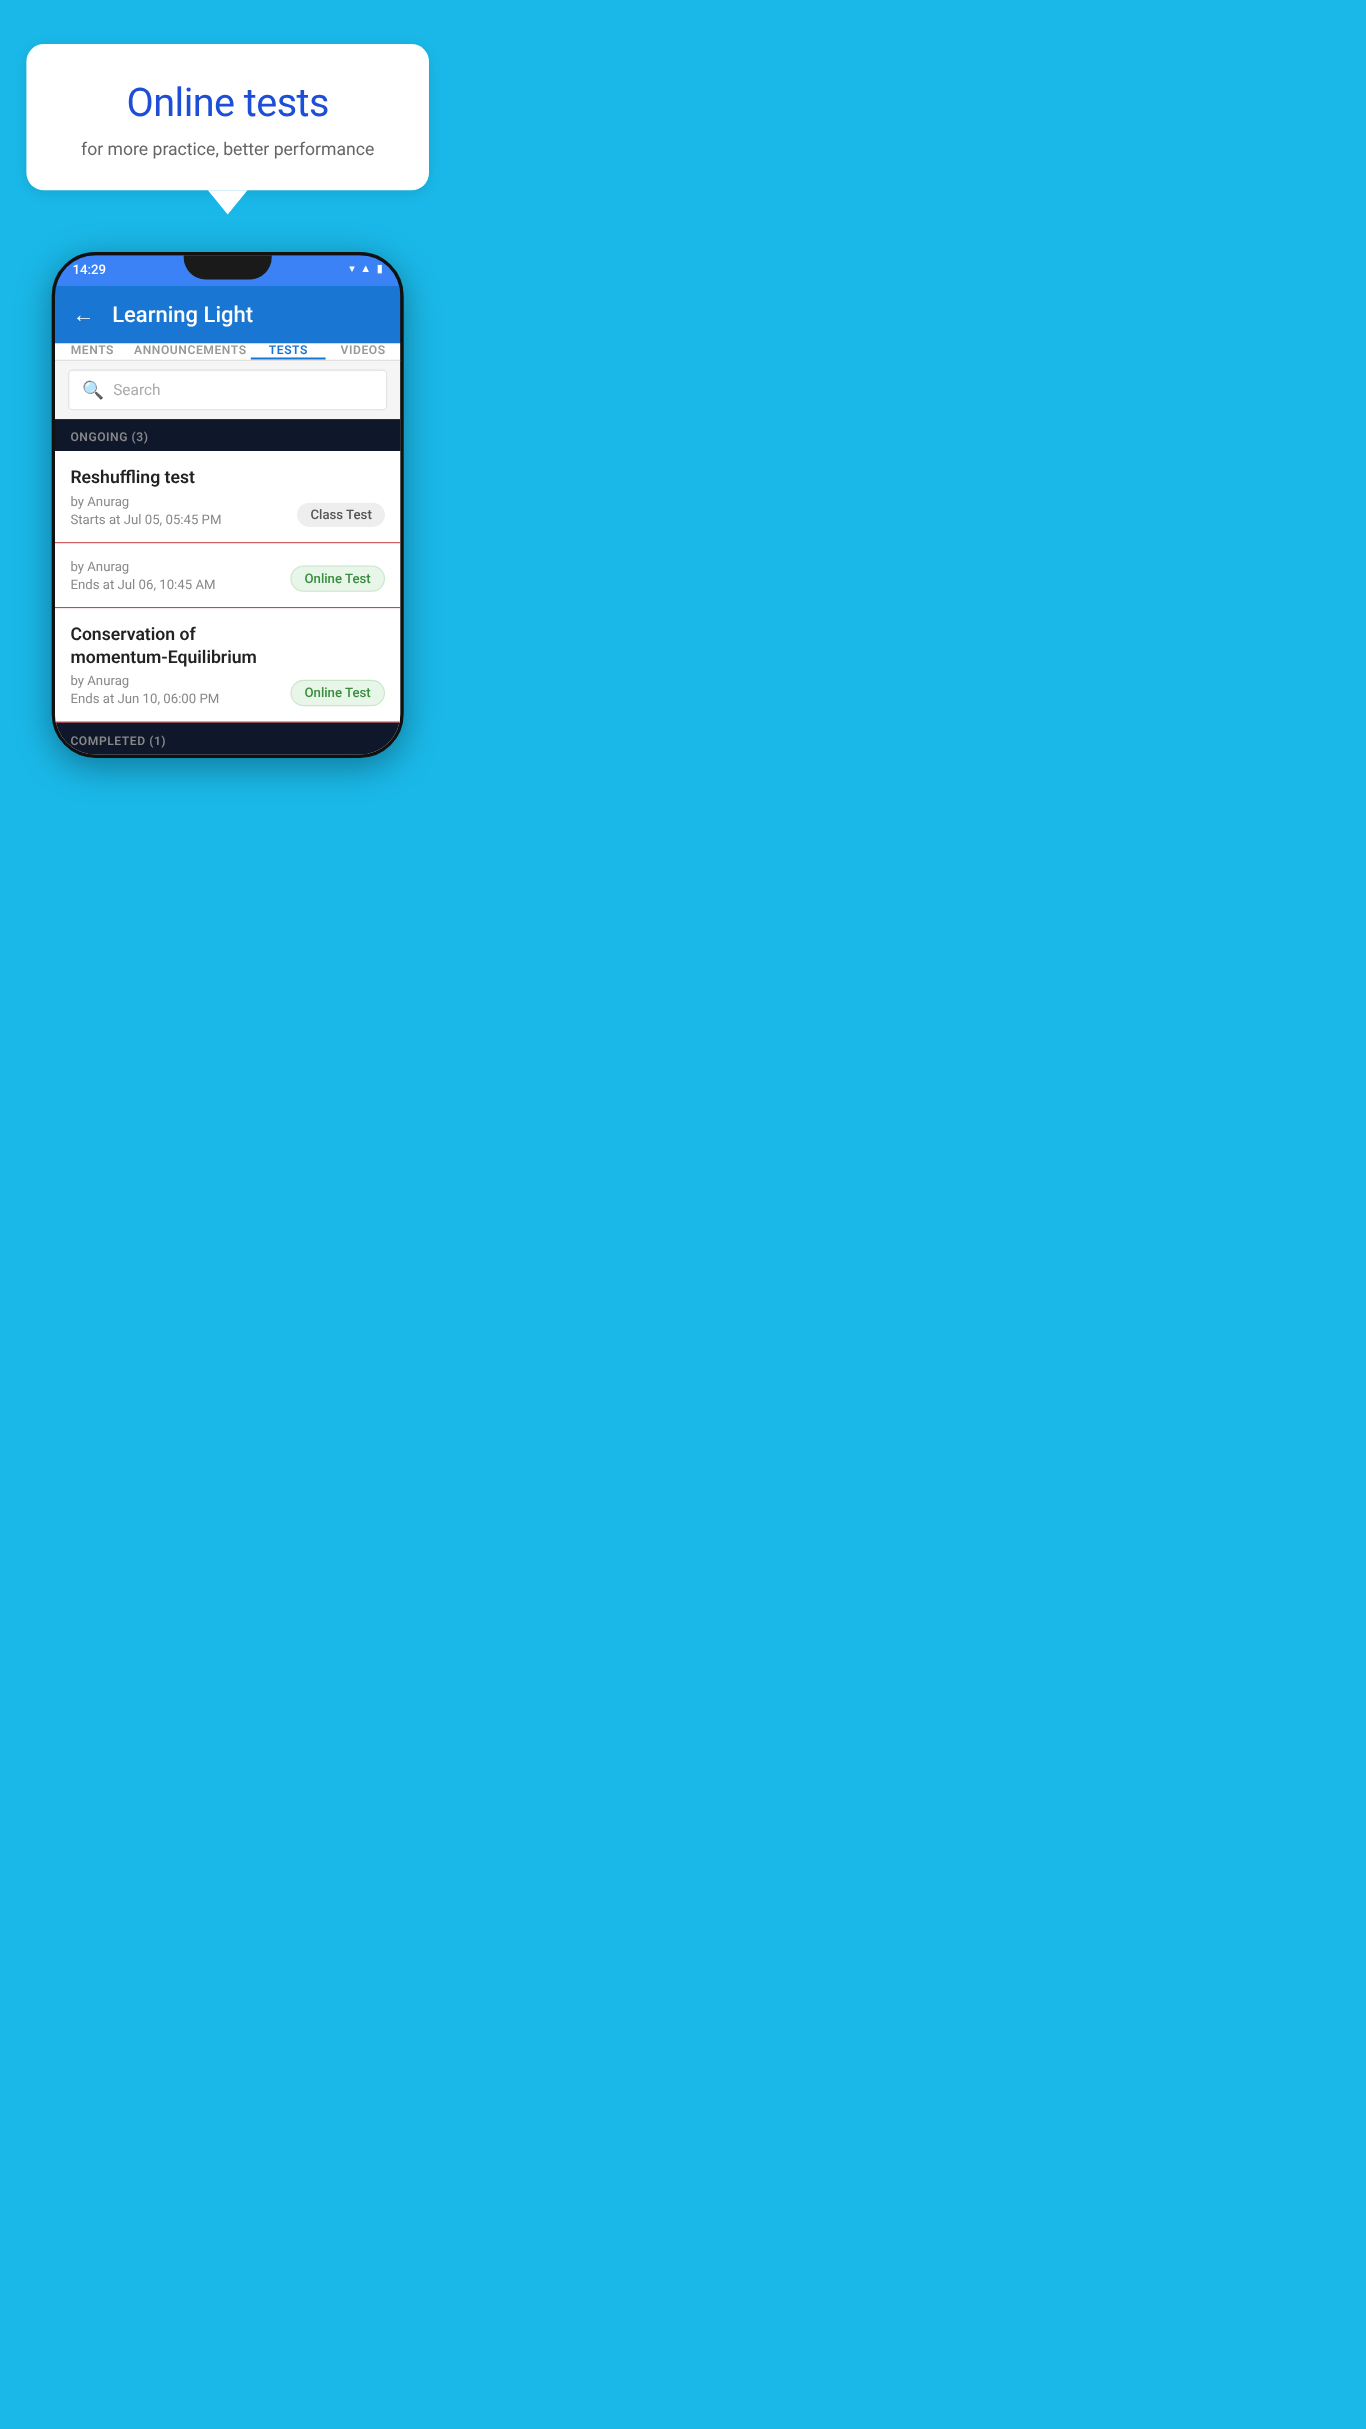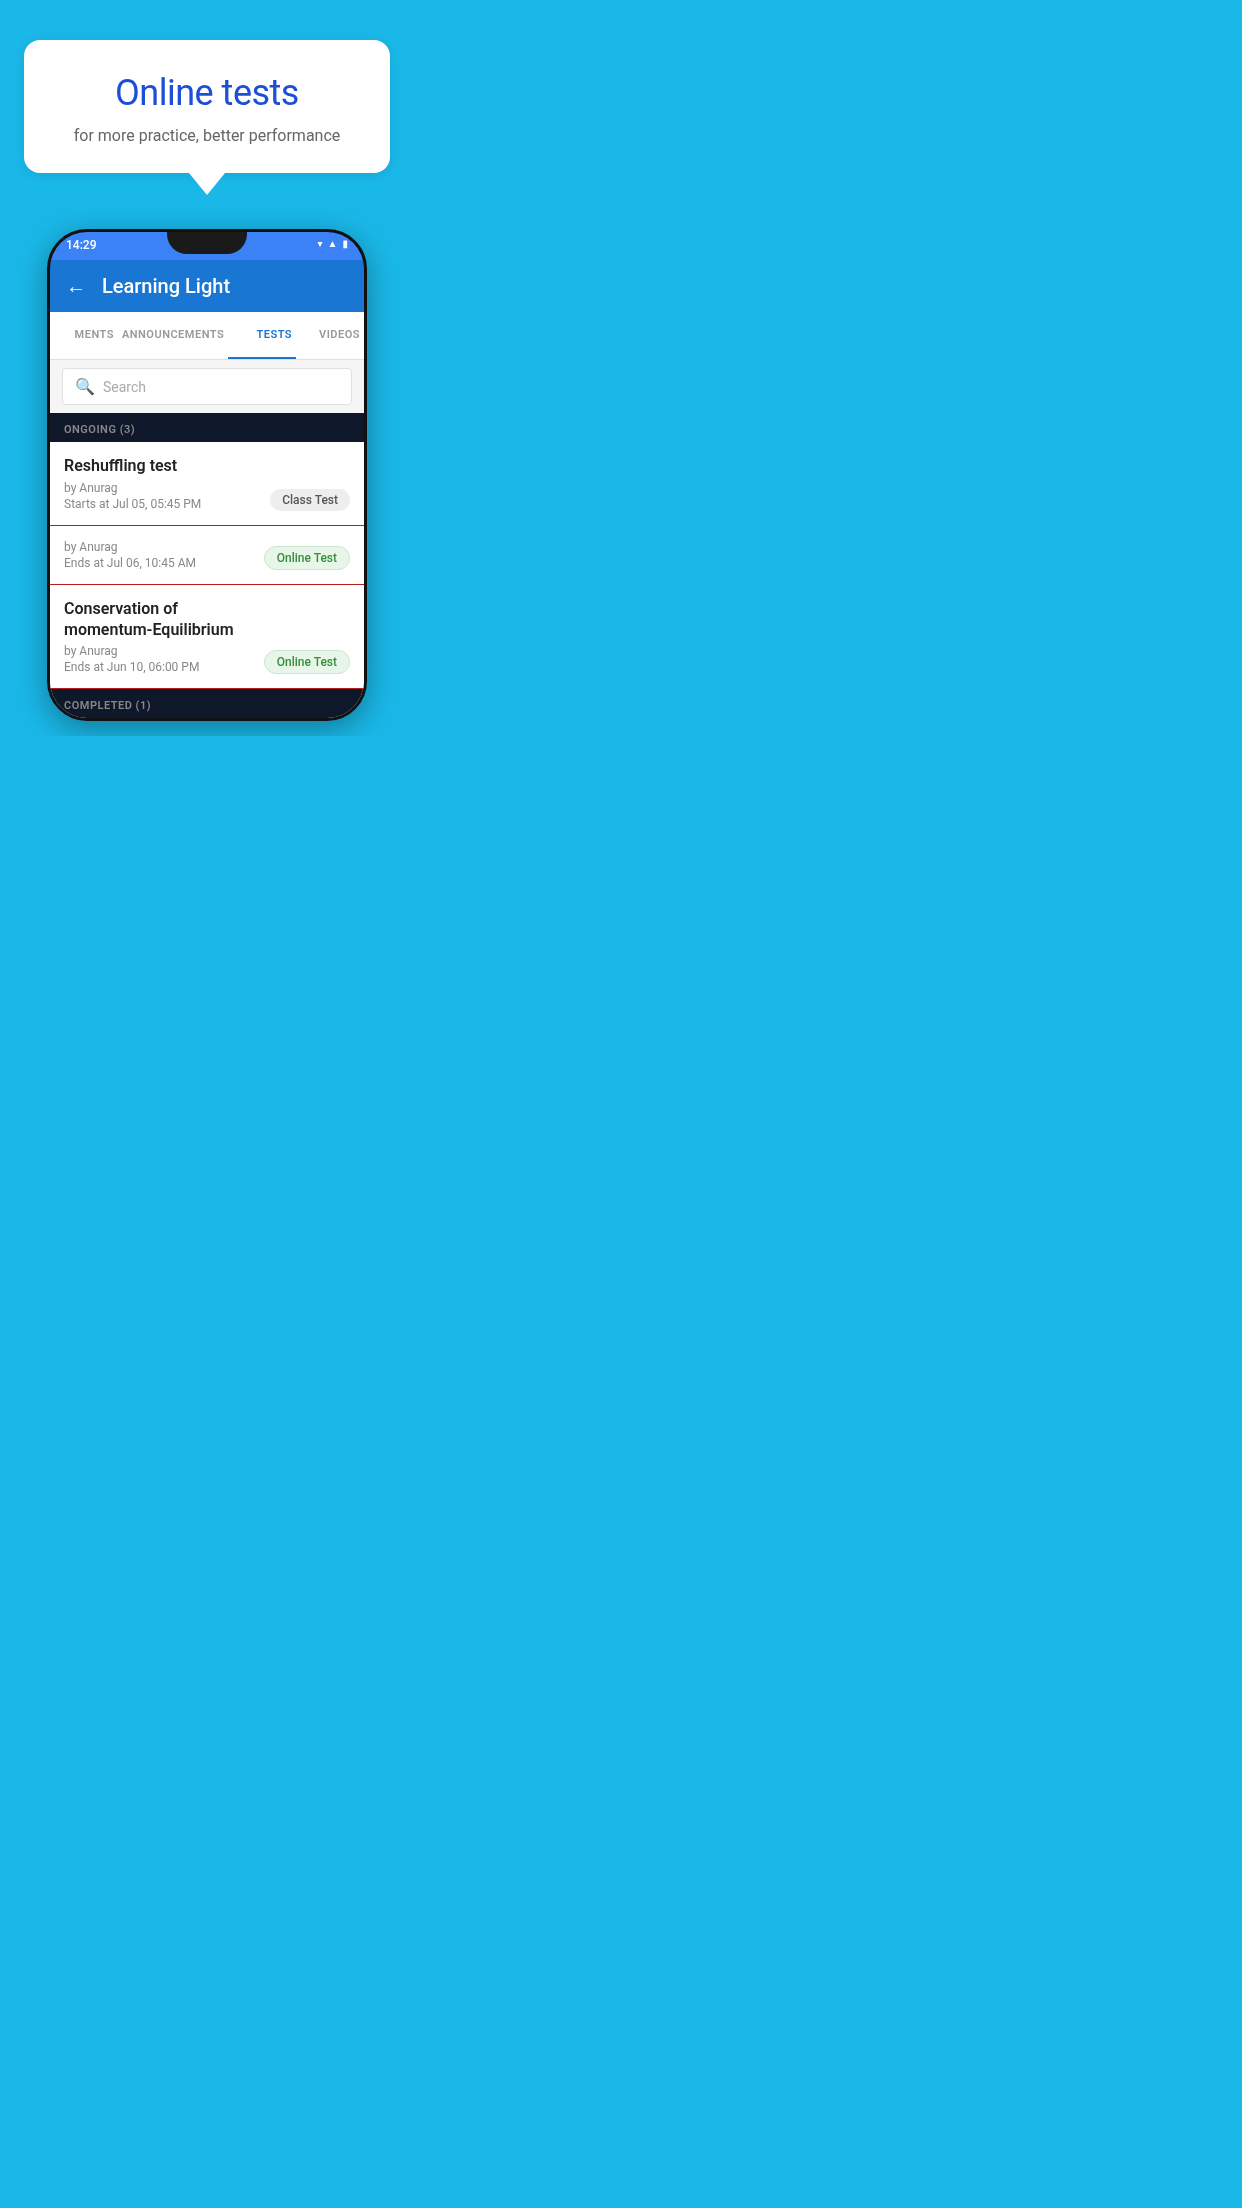--- a/index.html
+++ b/index.html
@@ -146,22 +146,22 @@
     
     .tabs {
       background: white;
       display: flex;
       border-bottom: 1px solid #e0e0e0;
       overflow-x: auto;
     }
 
     .tab {
       flex: 1;
-      padding: 16px 4px;
-      text-align: right;
+      padding: 0 4px;
+      text-align: center;
       font-size: 11px;
       font-weight: 600;
       color: #999;
       letter-spacing: 0.5px;
       border-bottom: 2px solid transparent;
       white-space: nowrap;
       cursor: pointer;
     }
 
     .tab.active {

